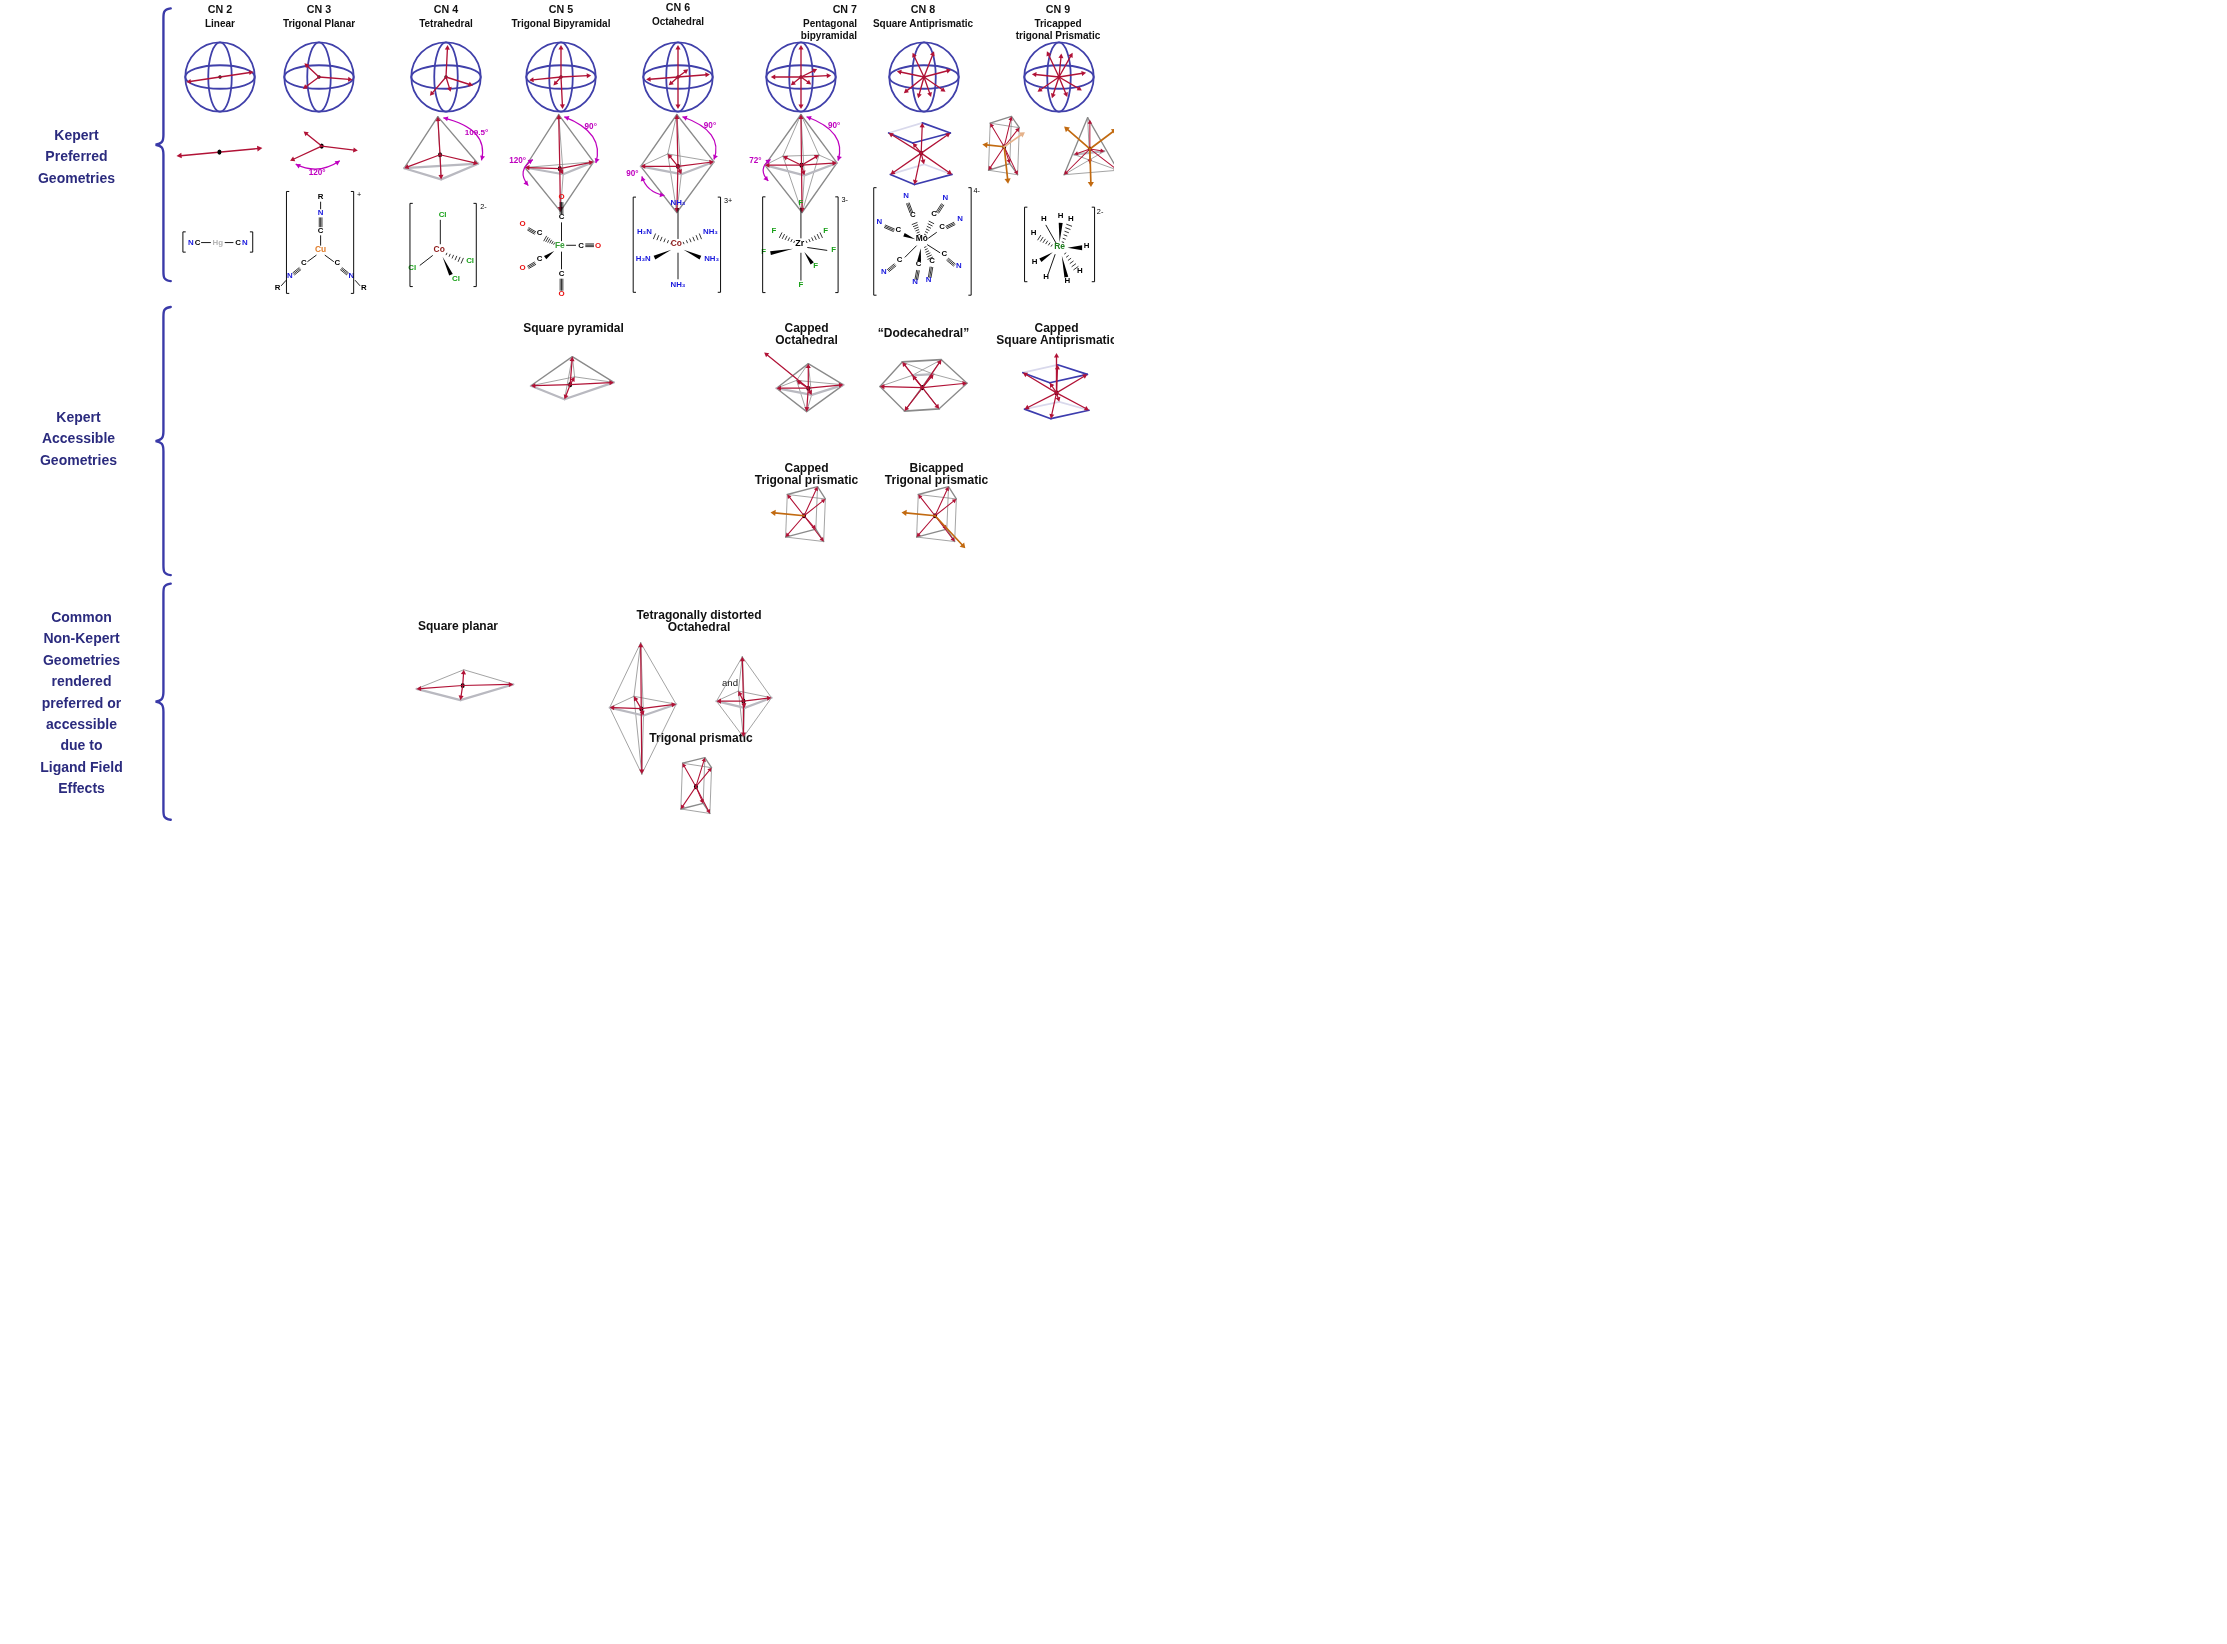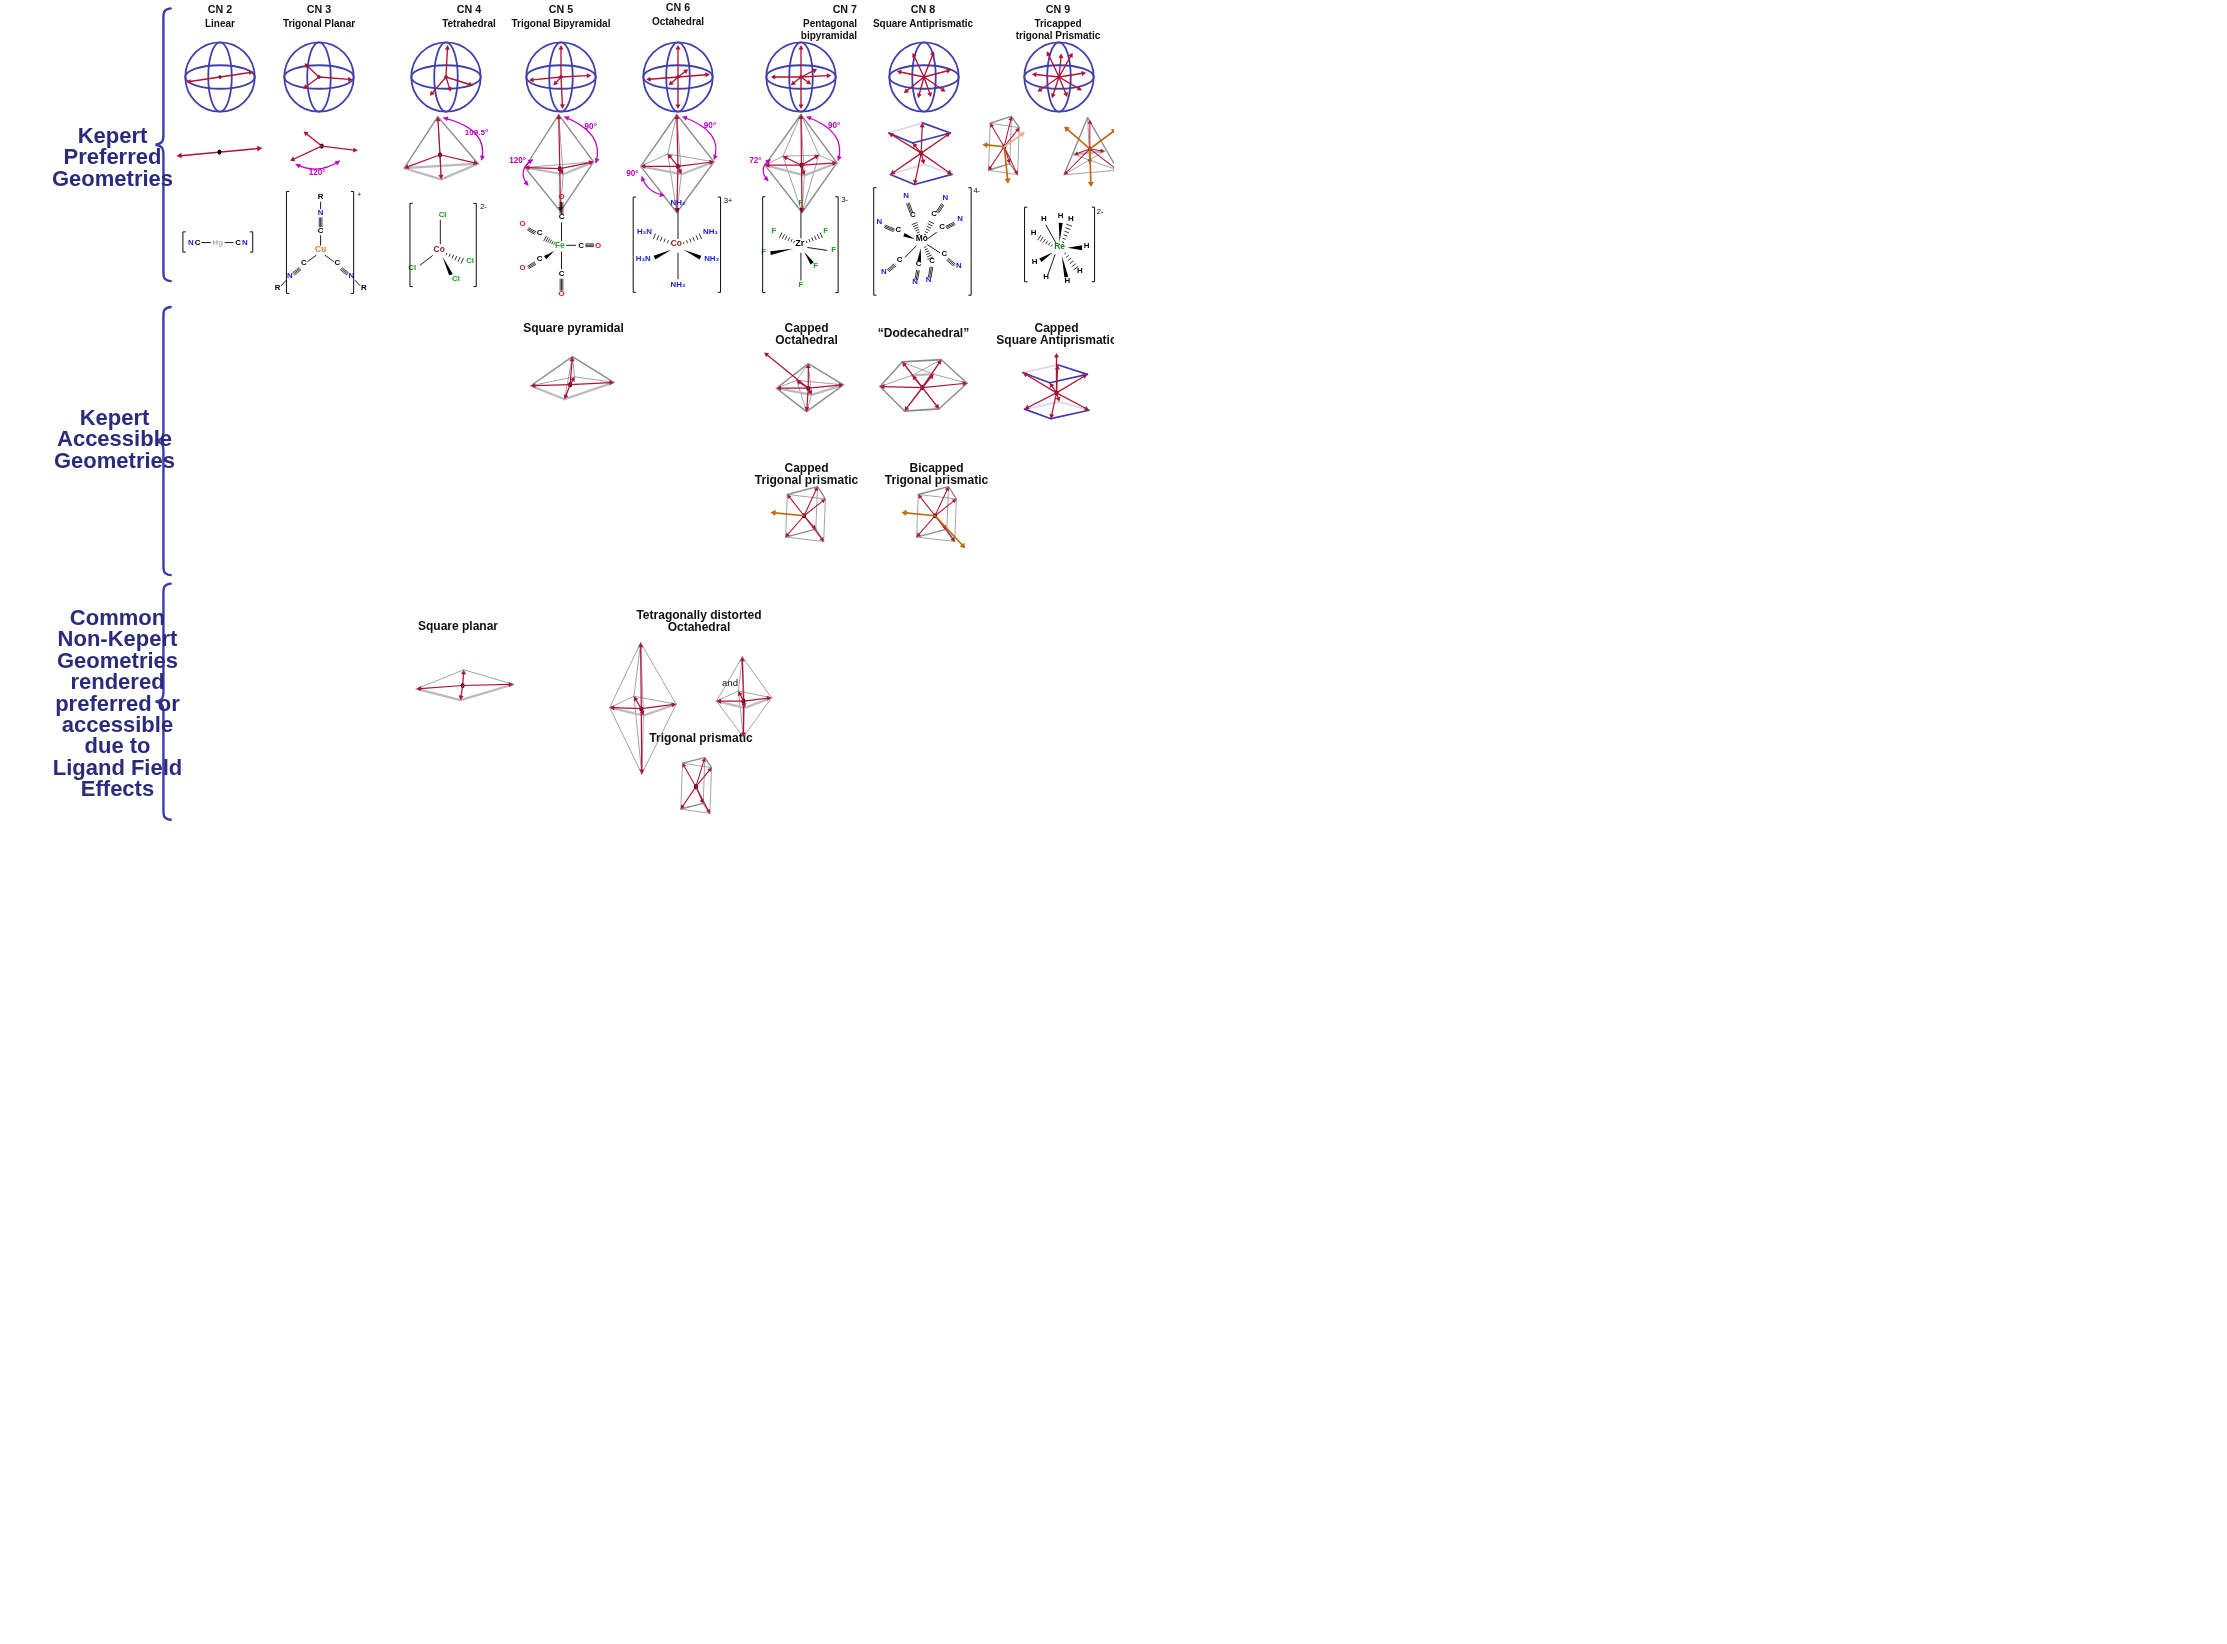--- a/index.html
+++ b/index.html
@@ -1,19 +1,19 @@
 <!DOCTYPE html>
 <html style="font-size:9px"><head>
 <meta charset="utf-8">
 <style>
   html,body{margin:0;padding:0;background:#fff;}
   #page{position:relative;width:1114px;height:822px;background:#ffffff;overflow:hidden;
         font-family:"Liberation Sans",sans-serif;}
   .section-label{position:absolute;font-weight:bold;text-align:center;white-space:pre-line;
-        color:#2b2b7e;font-size:22px;line-height:21.4px;padding-left:36px;}
+        color:#2b2b7e;font-size:14px;line-height:21.4px;}
   .colh{position:absolute;width:112px;text-align:center;color:#101010;font-weight:bold;}
   .colh .t{font-size:10.7px;margin-bottom:2.8px;}
   .colh .s{font-size:10px;line-height:11.8px;white-space:pre-line;}
   .shape-label{position:absolute;text-align:center;color:#101010;font-weight:bold;
         font-size:12px;line-height:12.4px;white-space:pre-line;}
   .conj{position:absolute;font-size:9.6px;color:#101010;}
   svg{position:absolute;overflow:visible;}
 </style>
 </head>
 <body>
@@ -41,21 +41,21 @@
 Effects</div>
   <div id="built">
       <div class="colh" style="position: absolute; left: 164px; top: 3.4px;">
         <div class="t">CN 2</div>
         <div class="s">Linear</div>
       </div>
       <div class="colh" style="position: absolute; left: 263px; top: 3.4px;">
         <div class="t">CN 3</div>
         <div class="s">Trigonal Planar</div>
       </div>
-      <div class="colh" style="position: absolute; left: 413px; top: 3.4px;">
+      <div class="colh" style="position: absolute; left: 390px; top: 3.4px;">
         <div class="t">CN 4</div>
         <div class="s">Tetrahedral</div>
       </div>
       <div class="colh" style="position: absolute; left: 505px; top: 3.4px;">
         <div class="t">CN 5</div>
         <div class="s">Trigonal Bipyramidal</div>
       </div>
       <div class="colh" style="position: absolute; left: 622px; top: 1px;">
         <div class="t">CN 6</div>
         <div class="s">Octahedral</div>

